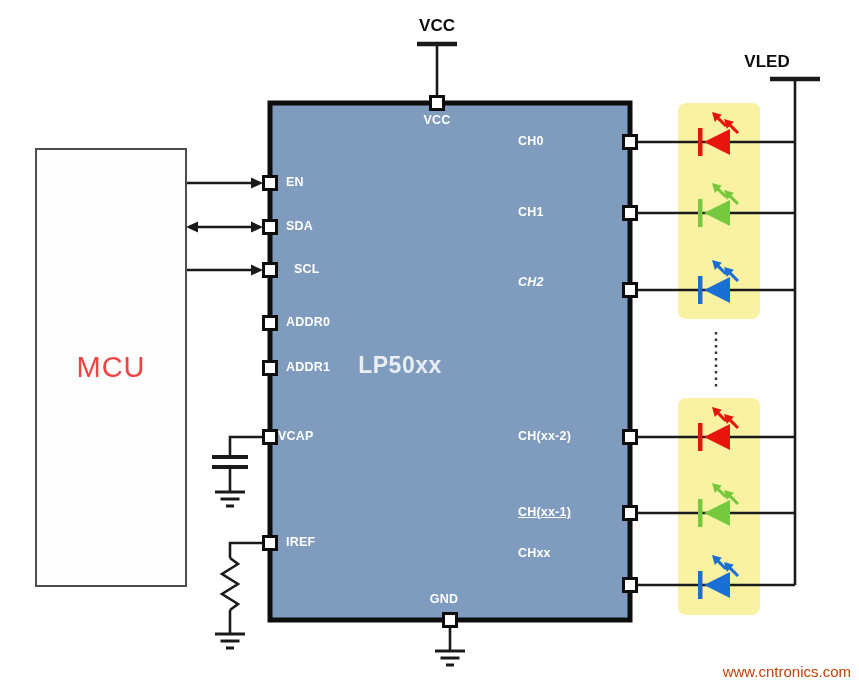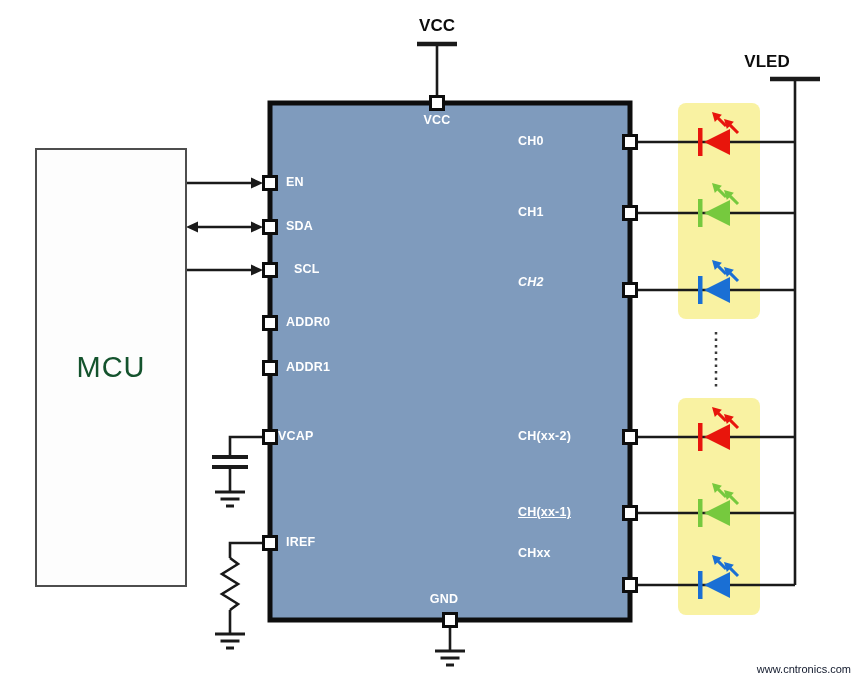--- a/index.html
+++ b/index.html
@@ -12,22 +12,22 @@
   .rail-lbl { font-size:17px; font-weight:bold; color:#0c0c0c; text-align:center; }
   .pin-lbl { font-size:12.5px; font-weight:bold; color:#ffffff; letter-spacing:0.2px; }
   .pin-center { text-align:center; }
   .pin-right { text-align:left; }
   .ic-name { font-size:23px; font-weight:bold; color:#e9eef5; text-align:center; letter-spacing:0.5px; }
   .mcu-box {
     position:absolute; left:35px; top:148px; width:148px; height:435px;
     background:#fdfdfd; border:2px solid #4d4d4d;
     display:flex; align-items:center; justify-content:center;
   }
-  .mcu-box span { font-size:29px; color:#14532d; letter-spacing:1px; }
-  .watermark { position:absolute; right:8px; top:663px; font-size:11px; color:#0f172a; }
+  .mcu-box span { font-size:29px; color:#ef4444; letter-spacing:1px; }
+  .watermark { position:absolute; right:8px; top:663px; font-size:15px; color:#c2410c; }
 </style>
 </head>
 <body>
 
 <div id="stage">
 
   <svg id="wires-svg" width="859" height="690" viewBox="0 0 859 690">
     <defs>
       <g id="led-sym">
         <polygon points="14,-13 14,13 -12,0"></polygon>
@@ -117,20 +117,21 @@
     <use href="#led-sym" x="716" y="585" fill="#1a6fd4"></use>
   </svg>
 
   <div class="mcu-box">
     <span>MCU</span>
   </div>
 
   <div class="lbl rail-lbl" style="left:407px; top:16px; width:60px;">VCC</div>
   <div class="lbl rail-lbl" style="left:735px; top:52px; width:64px;">VLED</div>
 
+  <div class="lbl ic-name" style="left:330px; top:352px; width:140px;">LP50xx</div>
 
   <div class="lbl pin-lbl pin-center" style="left:407px; top:113px; width:60px;">VCC</div>
   <div class="lbl pin-lbl pin-center" style="left:410px; top:592px; width:68px;">GND</div>
 
   <div class="lbl pin-lbl" style="left:286px; top:175px;">EN</div>
   <div class="lbl pin-lbl" style="left:286px; top:219px;">SDA</div>
   <div class="lbl pin-lbl" style="left:286px; top:262px;margin-left:8px;">SCL</div>
   <div class="lbl pin-lbl" style="left:286px; top:315px;">ADDR0</div>
   <div class="lbl pin-lbl" style="left:286px; top:360px;">ADDR1</div>
   <div class="lbl pin-lbl" style="left:278px; top:429px;">VCAP</div>

